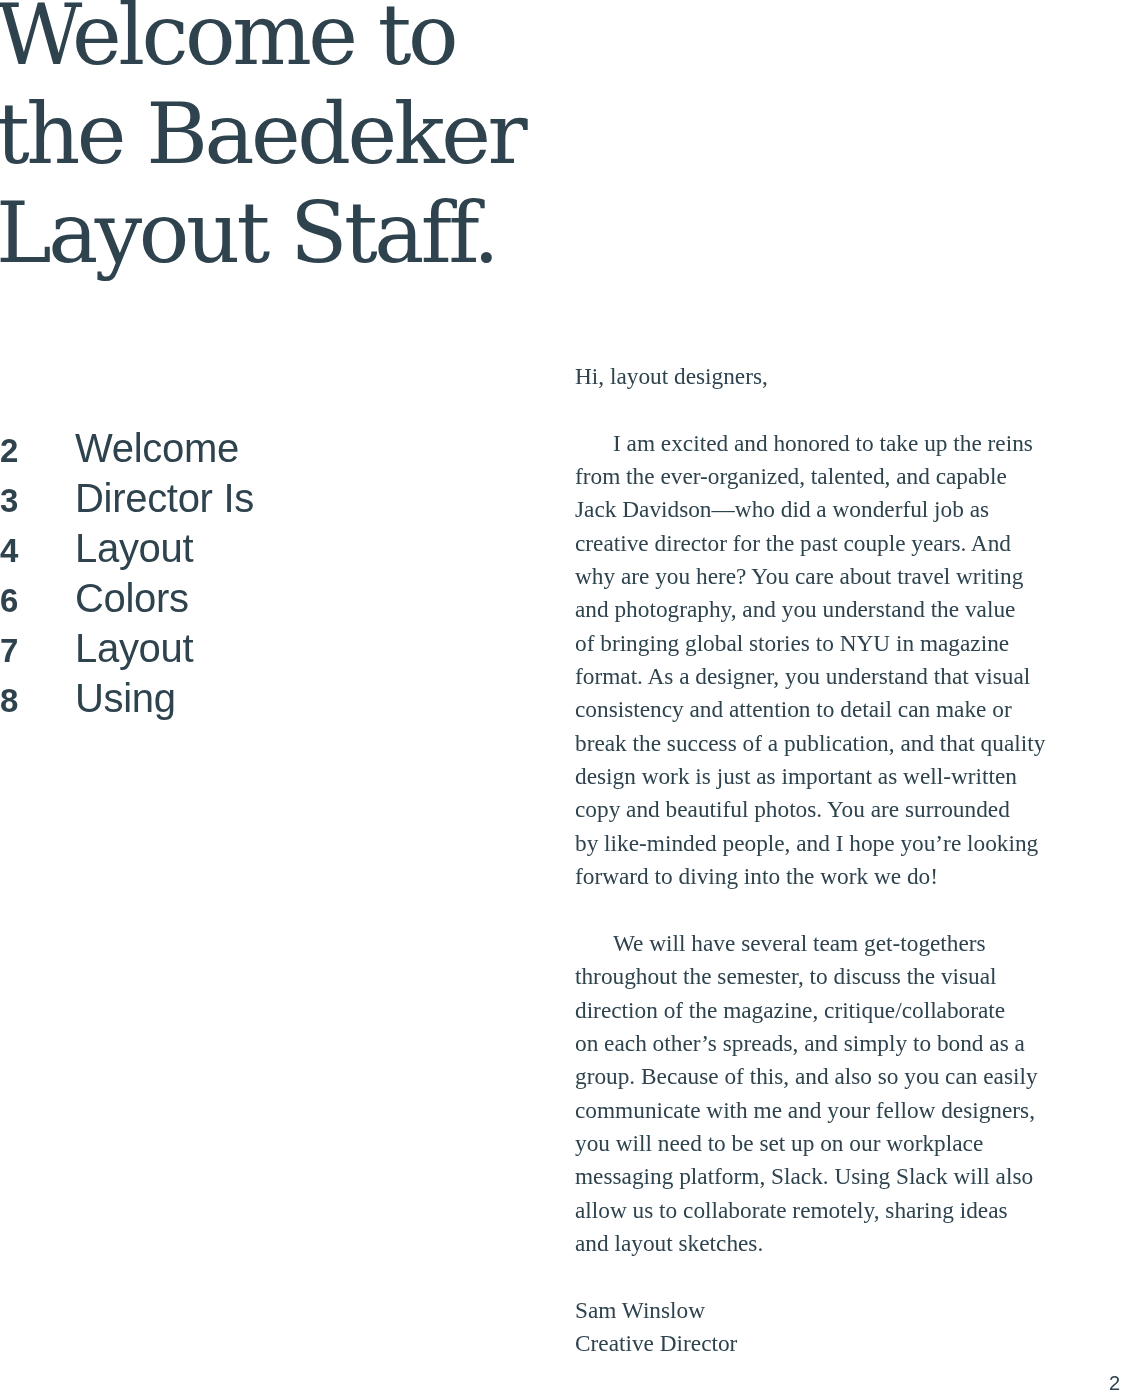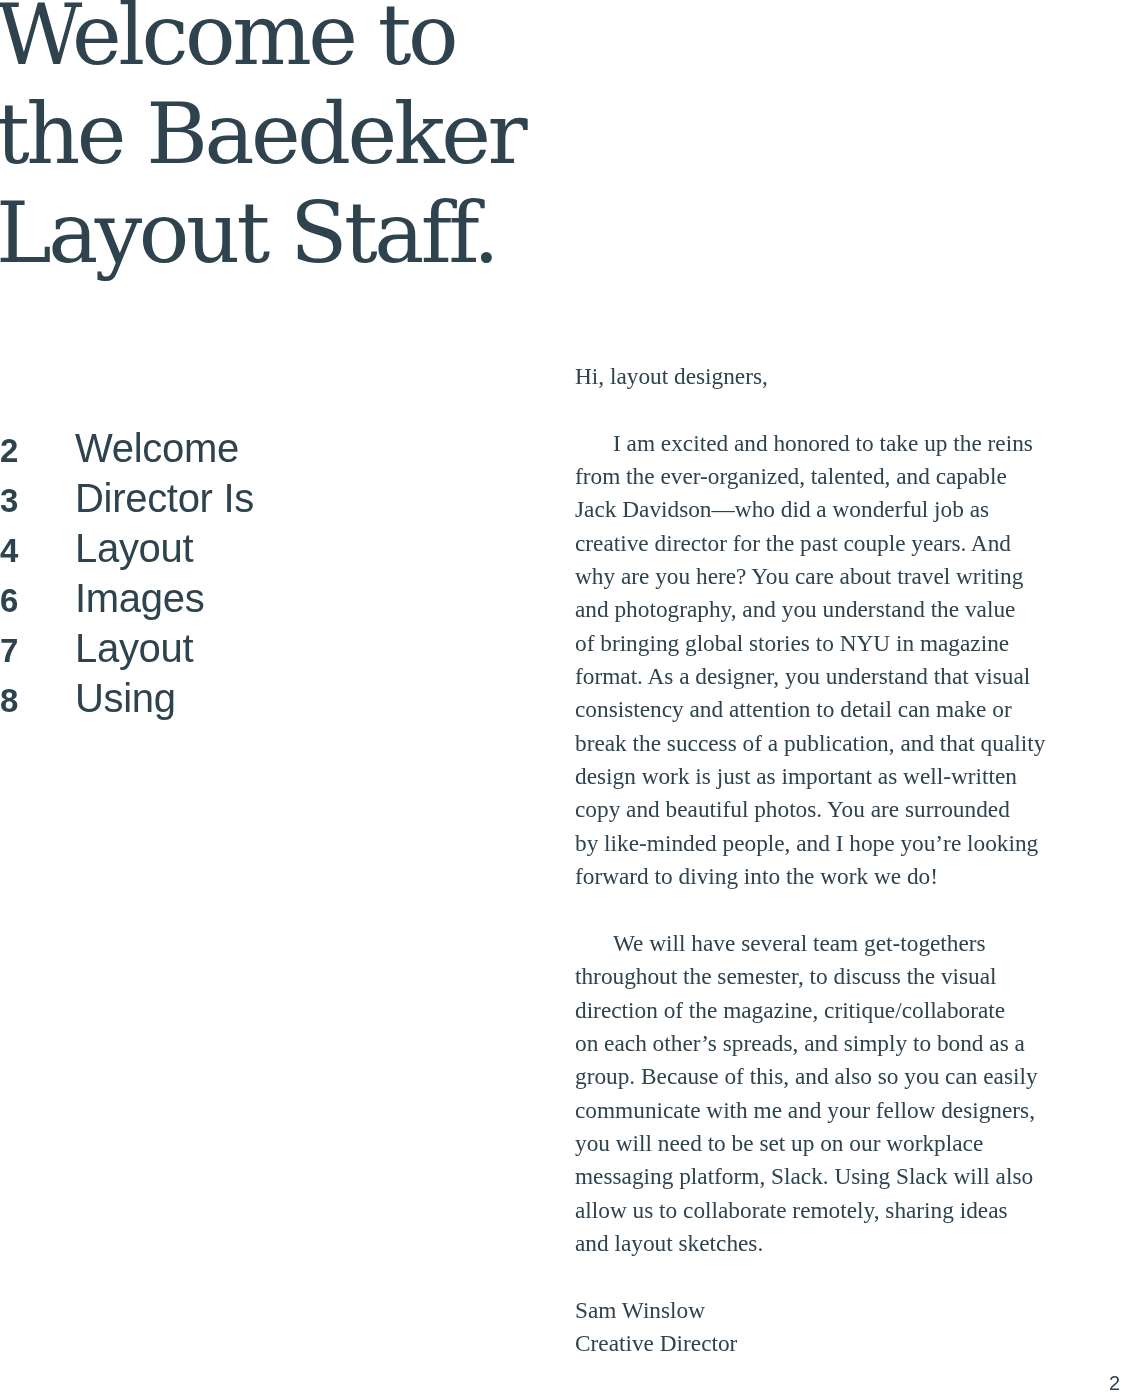--- a/index.html
+++ b/index.html
@@ -55,21 +55,21 @@
   <li>
     <span class="num">3</span>
     <span class="label">Director Is</span>
   </li>
   <li>
     <span class="num">4</span>
     <span class="label">Layout</span>
   </li>
   <li>
     <span class="num">6</span>
-    <span class="label">Images</span>
+    <span class="label">Colors</span>
   </li>
   <li>
     <span class="num">7</span>
     <span class="label">Layout</span>
   </li>
   <li>
     <span class="num">8</span>
     <span class="label">Using</span>
   </li>
 </ul>

